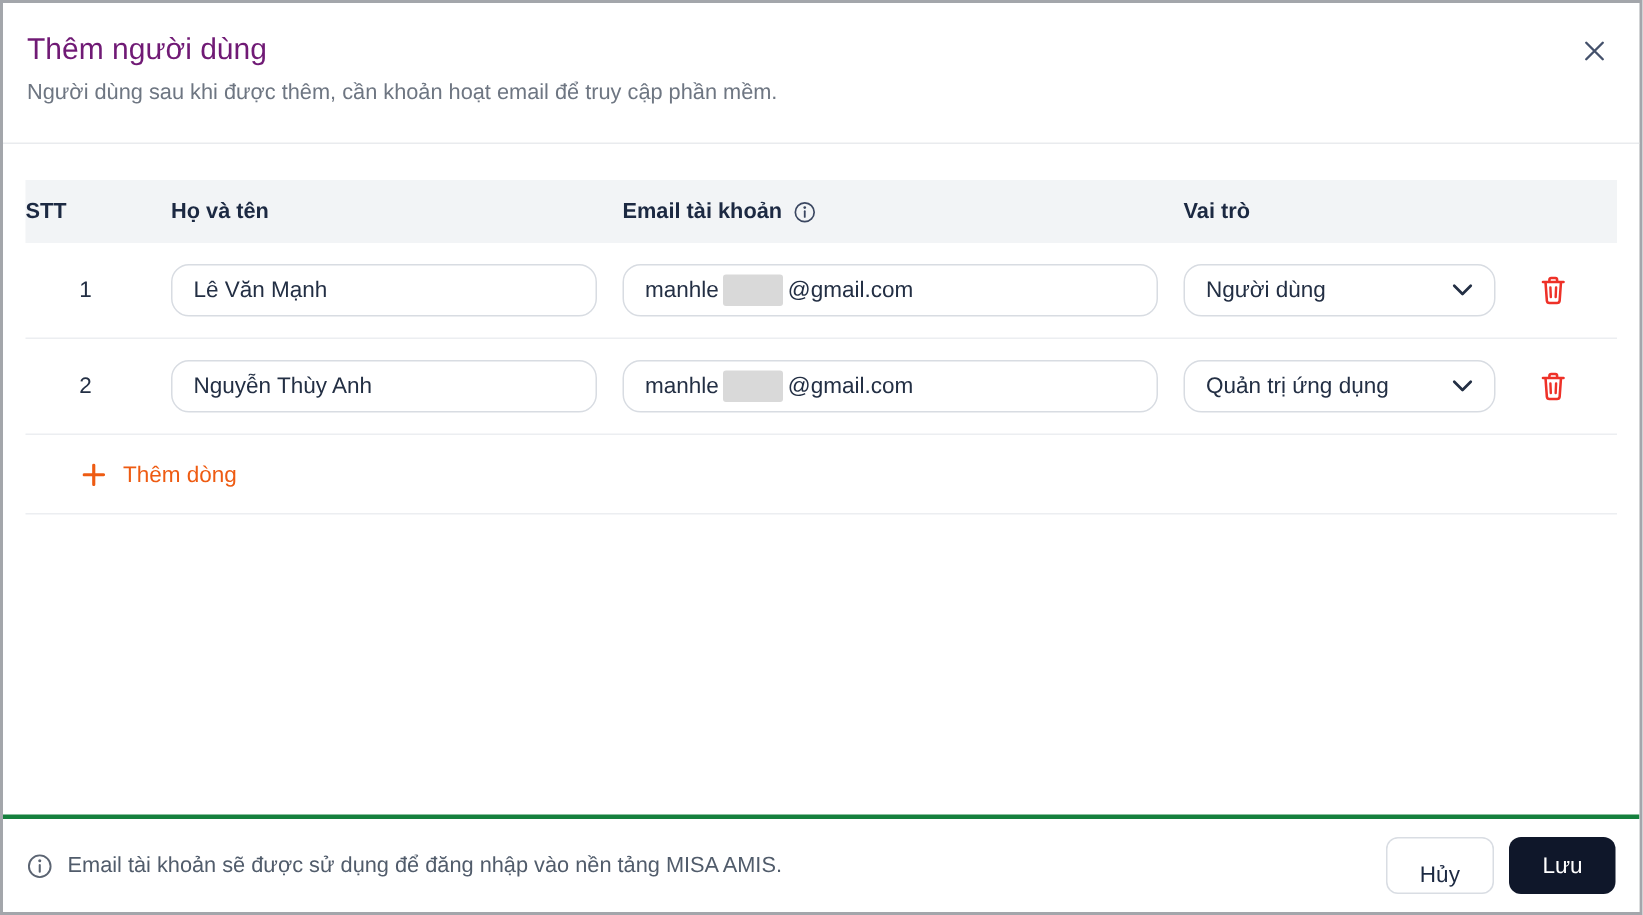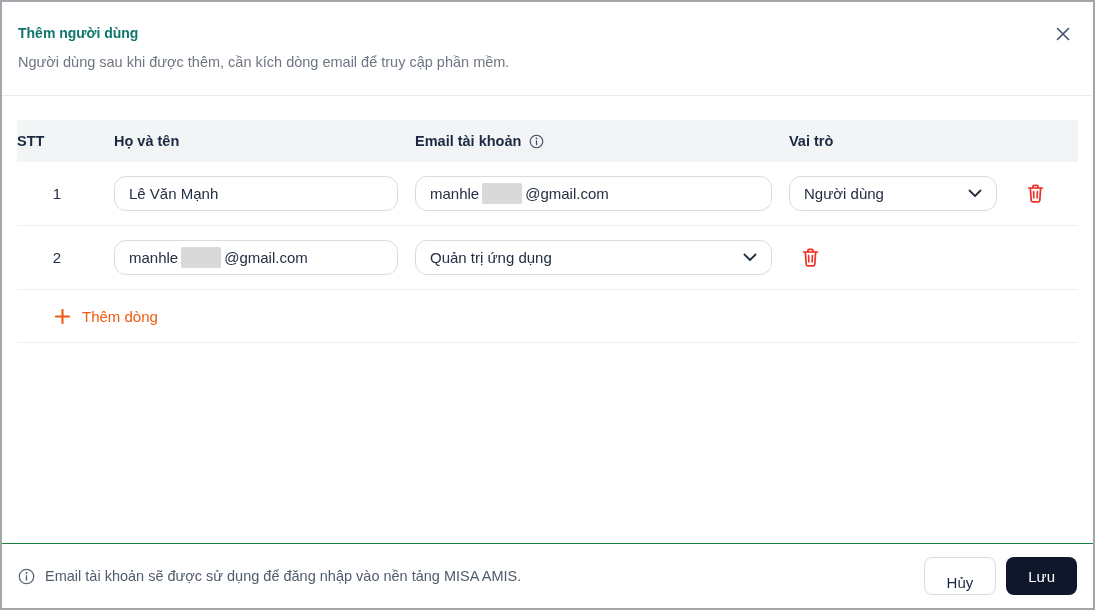--- a/index.html
+++ b/index.html
@@ -9,21 +9,21 @@
     background:#ffffff;
     border:2px solid #a3a6ab;
     font-family:"Liberation Sans", sans-serif;
     position:relative;
     overflow:hidden;
     color:#1c2942;
   }
 
   
   .dlg-top { padding:20px 16px 0 16px; position:relative; }
-  .dlg-title { margin:0; font-size:14px; line-height:22px; font-weight:bold; color:#0f766e; }
+  .dlg-title { margin:0; font-size:20px; line-height:22px; font-weight:normal; color:#701a75; }
   .dlg-subtitle { margin:10px 0 0 0; font-size:14.5px; line-height:17px; color:#6e7682; }
   .close-btn {
     position:absolute; top:22px; right:20px;
     width:20px; height:20px; border:none; background:transparent;
     padding:0; cursor:pointer; display:flex; align-items:center; justify-content:center;
   }
   .hr-top { border:none; border-top:1px solid #e9ebee; margin:24px 0 0 0; }
 
   
   .table { margin:24px 15px 0 15px; }
@@ -62,40 +62,40 @@
   .add-row {
     display:flex; align-items:center; gap:12px;
     height:53px; border-bottom:1px solid #eceef1;
     padding-left:38px; cursor:pointer;
   }
   .add-row-label { color:#ee5b12; font-size:15px; }
 
   
   .dlg-footer {
     position:absolute; left:0; right:0; bottom:0; height:65px;
-    border-top:1px solid #15803d;
+    border-top:3px solid #15803d;
     display:flex; align-items:center;
     padding:0 16px;
     background:#fff;
   }
   .footer-note { display:flex; align-items:center; gap:10px; font-size:14.5px; color:#515c6b; }
   .footer-actions { margin-left:auto; display:flex; gap:10px; }
   .btn {
     height:38px; border-radius:8px; font-size:15px; cursor:pointer;
     font-family:"Liberation Sans", sans-serif;
   }
   .btn-cancel { background:#fff; border:1px solid #d9dde3; color:#1c2942; padding:16px 22px; }
   .btn-save { background:#0f172a; border:none; color:#fff; padding:0 22px; }
 </style>
 </head>
 <body>
 
 <div class="dlg-top">
   <h1 class="dlg-title">Thêm người dùng</h1>
-  <p class="dlg-subtitle">Người dùng sau khi được thêm, cần kích dòng email để truy cập phần mềm.</p>
+  <p class="dlg-subtitle">Người dùng sau khi được thêm, cần khoản hoạt email để truy cập phần mềm.</p>
   <button class="close-btn">
     <span style="display:flex;">
       <svg width="16" height="16" viewBox="0 0 16 16">
         <path d="M2.5 2.5 L13.5 13.5 M13.5 2.5 L2.5 13.5" stroke="#44516b" stroke-width="1.6" stroke-linecap="round" fill="none"></path>
       </svg>
     </span>
   </button>
 </div>
 <hr class="hr-top">
 
@@ -144,20 +144,21 @@
             <line x1="8" y1="9" x2="8.3" y2="15.8" stroke="#ee3128" stroke-width="1.7" stroke-linecap="round"></line>
             <line x1="12" y1="9" x2="11.7" y2="15.8" stroke="#ee3128" stroke-width="1.7" stroke-linecap="round"></line>
           </svg>
         </span>
       </button>
     </div>
   </div>
 
   <div class="grid-row trow">
     <div class="cell-stt">2</div>
+    <input class="field" type="text" value="Nguyễn Thùy Anh" style="">
     <div class="field field-flex">
       <span>manhle</span>
         <span class="blur-box"></span>
         <span>@gmail.com</span>
     </div>
     <div class="field field-flex select-box">
       <span>Quản trị ứng dụng</span>
       <span style="display:flex;">
         <svg width="14" height="9" viewBox="0 0 14 9">
           <path d="M1.5 1.5 L7 7 L12.5 1.5" stroke="#232f44" stroke-width="1.8" fill="none" stroke-linecap="round" stroke-linejoin="round"></path>

